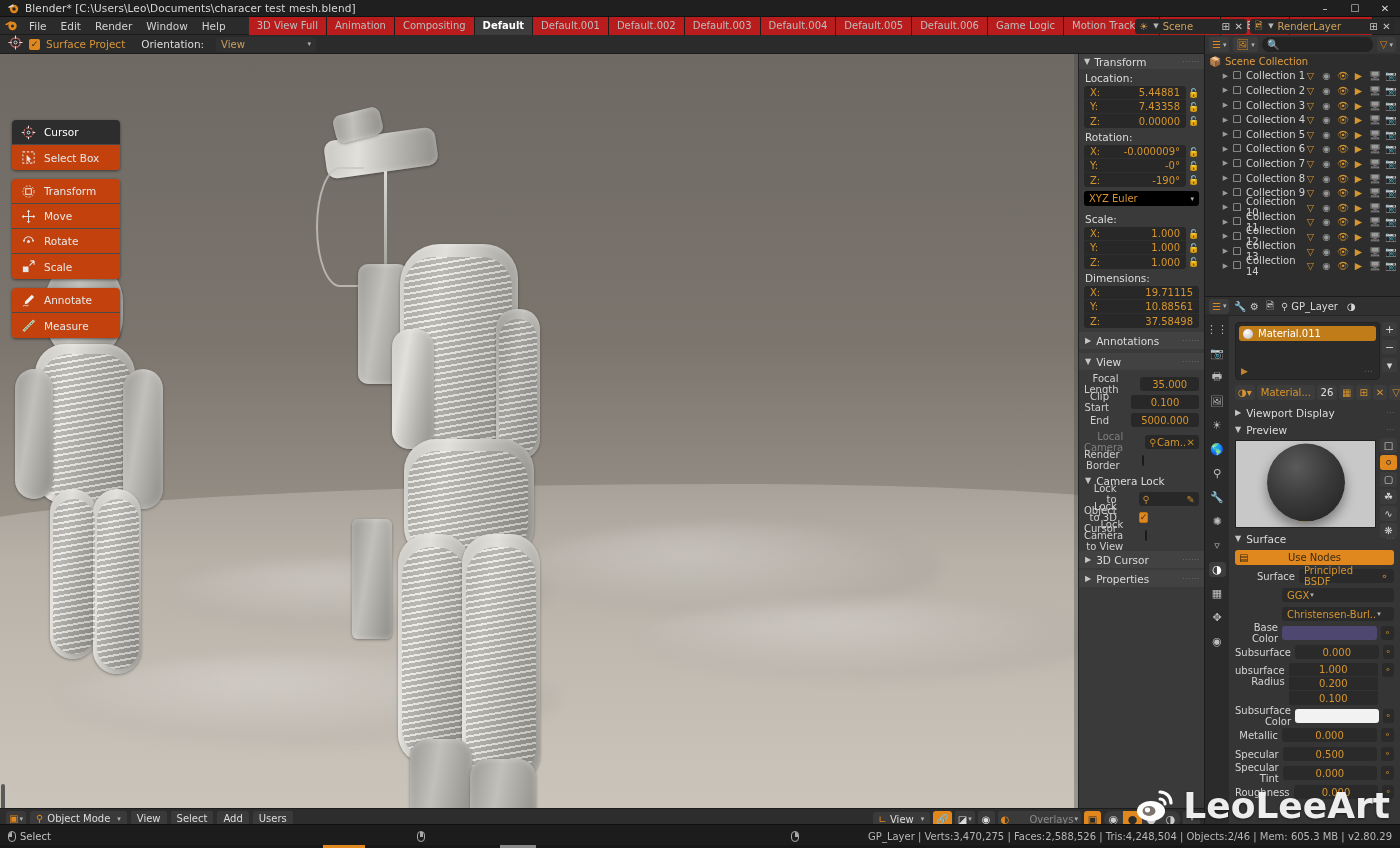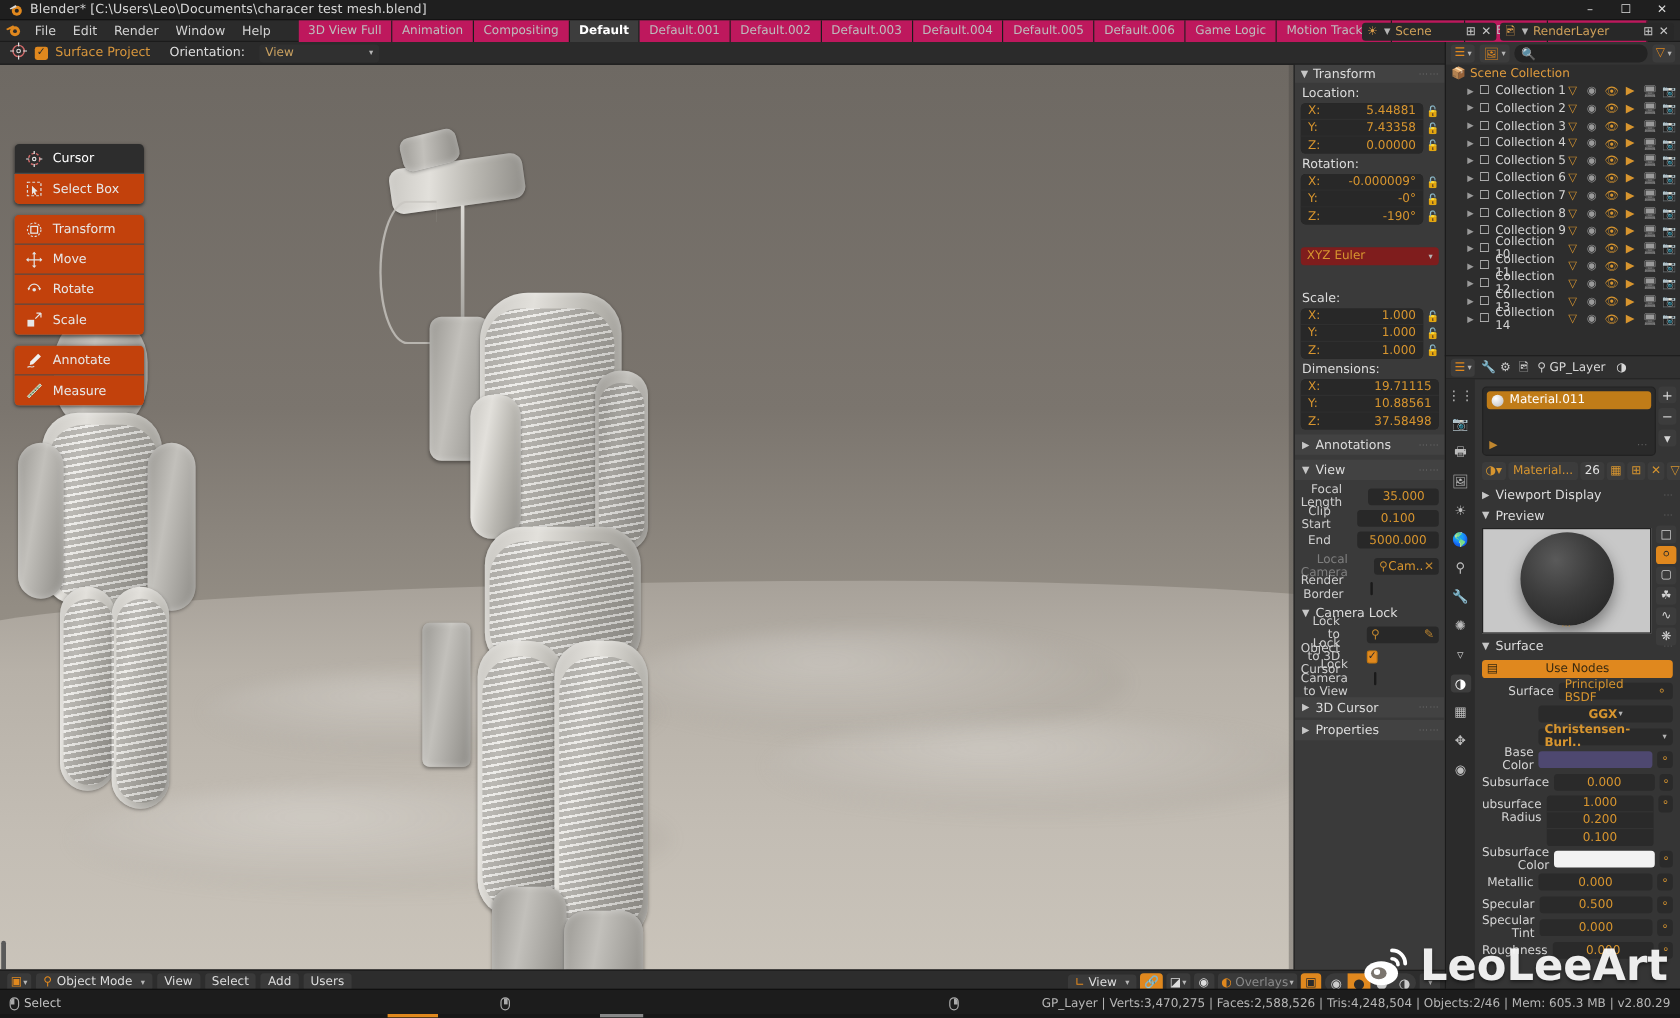--- a/index.html
+++ b/index.html
@@ -38,21 +38,21 @@
   }
   .blender-logo {
     width: 22px; height: 18px; display: flex; align-items: center; justify-content: center;
   }
   .menu-item {
     padding: 0 7px; height: 18px; line-height: 18px; font-size: 10.5px; color: #d2d2d2;
   }
   .ws-tabs { display: flex; align-items: flex-end; height: 18px; margin-left: 16px; }
   .ws-tab {
     padding: 0 8px; height: 18px; line-height: 18px;
-    font-size: 10px; color: #bdbdbd; background: #be185d;
+    font-size: 10px; color: #bdbdbd; background: #b91c1c;
     border-right: 1px solid #1b1b1b;
   }
   .ws-tab.active { background: #3d3d3d; color: #ffffff; font-weight: bold; }
   .ws-add { padding: 0 7px; font-size: 12px; color: #bbb; line-height: 18px; }
 
   .topbar-right {
     position: absolute; right: 2px; top: 0; height: 18px;
     display: flex; align-items: center; gap: 0px;
   }
   .scene-block {
@@ -180,21 +180,21 @@
   }
   .fieldrow:last-child { border-bottom: none; }
   .fieldrow .fk { color: #d7952f; }
   .fieldrow .fv { color: #d7952f; }
   .lockcol { position: absolute; right: 4px; display: flex; flex-direction: column; }
   .lock { width: 12px; height: 14px; display: flex; align-items: center; justify-content: center;
           color: #b8812c; font-size: 9px; }
   .rowwrap { position: relative; display: flex; }
   .rowwrap .fieldcol { flex: 1; margin-right: 18px; }
   .np-select {
-    height: 15px; margin: 19px 5px; background: #7f1d1d; border-radius: 3px;
+    height: 15px; margin: 4px 5px; background: #000000; border-radius: 3px;
     display: flex; align-items: center; justify-content: space-between;
     padding: 0 5px; font-size: 10px; color: #d7952f;
   }
   .np-panelrow {
     height: 17px; display: flex; align-items: center; gap: 5px; padding-left: 6px;
     color: #dcdcdc; font-size: 10.5px; background: #424242; margin-top: 4px;
   }
   .np-panelrow .grip { margin-left: auto; margin-right: 4px; color: #6e6e6e; font-size: 8px; letter-spacing:1px;}
   .lrow { display: flex; align-items: center; height: 16px; margin: 2px 5px; gap: 22px; }
   .lrow .lk { flex: 1; text-align: right; font-size: 10px; color: #cfcfcf; }
@@ -308,21 +308,21 @@
   }
   .use-nodes .unicon { position: absolute; left: 4px; color: #3a2a10; font-size: 10px; }
   .prow { display: flex; align-items: center; height: 16px; margin: 3px 6px 0 6px; gap: 4px; }
   .prow .pk { flex: 1; text-align: right; color: #d4d4d4; font-size: 10px; }
   .prow .pv { width: 95px; height: 14px; background: #2a2a2a; border-radius: 3px;
      display: flex; align-items: center; justify-content: center; color: #d7952f; font-size: 10px; }
   .prow .pv.swatch-purple { background: #4e4870; }
   .prow .pv.swatch-white { background: #f2f2f2; }
   .prow .pdot { width: 13px; height: 14px; background: #2a2a2a; border-radius: 3px;
      display:flex; align-items:center; justify-content:center; color:#c0872f; font-size: 9px; }
-  .prow .pv.drop { justify-content: center; padding: 0 5px; font-weight: bold; }
+  .prow .pv.drop { justify-content: flex-start; padding: 0 5px; }
   .triple { width: 95px; background: #2a2a2a; border-radius: 3px; }
   .triple div { height: 14px; display: flex; align-items: center; justify-content: center;
      color: #d7952f; font-size: 10px; border-bottom: 1px solid #333; }
   .triple div:last-child { border-bottom: none; }
 
   
   .statusbar {
     position: absolute; bottom: 0; left: 0; width: 1400px; height: 24px;
     background: #1c1c1c; display: flex; align-items: center; padding-left: 8px;
     border-top: 1px solid #101010; font-size: 10px; color: #c2c2c2;
@@ -1159,21 +1159,21 @@
       <div class="ftr-btn">
         <span style="color:#e0881e;margin-right:3px;">∟</span>
         <span>View</span>
         <span class="caret" style="margin-left:6px;">▾</span>
       </div>
       <div class="ftr-icon-btn on">🔗</div>
       <div class="ftr-icon-btn">◪<span class="caret">▾</span></div>
       <div class="ftr-icon-btn">◉</div>
       <div class="ftr-icon-btn">
         <span style="color:#e0881e;">◐</span>
-        <span style="color:#8a8a8a;margin-left:3px;">Overlays</span>
+        <span style="color:#8a8a8a;margin-left:20px;">Overlays</span>
         <span class="caret">▾</span>
       </div>
       <div class="ftr-icon-btn on">▣</div>
       <div class="shade-group">
         <div class="shade-btn">◉</div>
         <div class="shade-btn on">●</div>
         <div class="shade-btn">◒</div>
         <div class="shade-btn">◑</div>
       </div>
       <div class="ftr-icon-btn">

